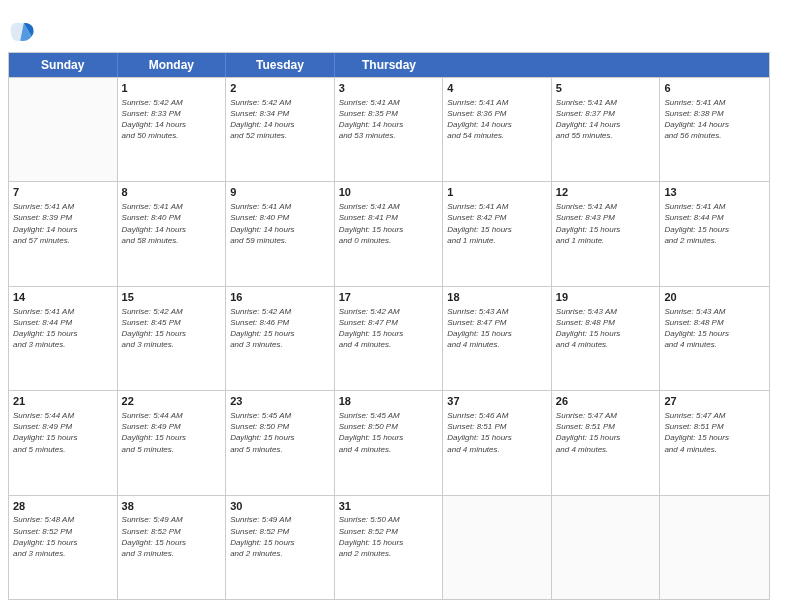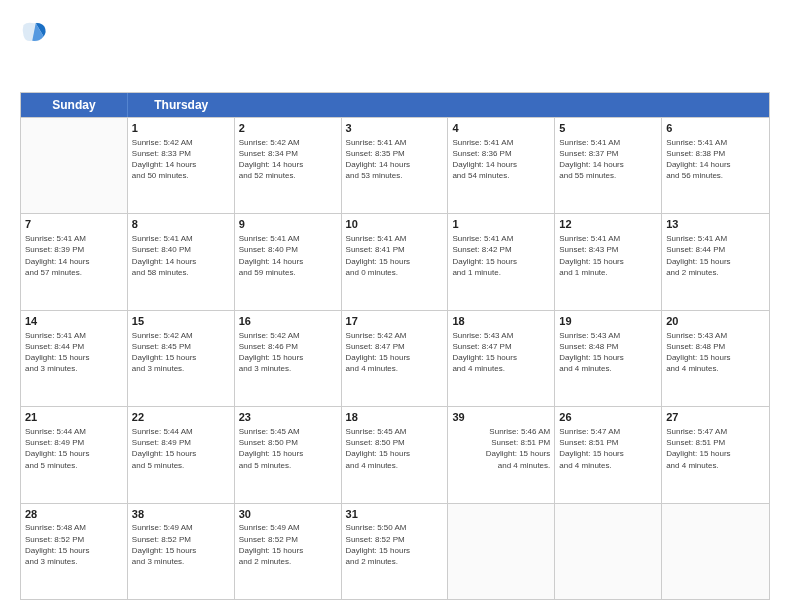--- a/index.html
+++ b/index.html
@@ -6,24 +6,23 @@
     body {
       width: 792px;
       height: 612px;
       font-family: Arial, sans-serif;
       background: #fff;
       overflow: hidden;
     }
     .page {
       width: 792px;
       height: 612px;
-      padding: 18px 22px 12px 20px;
+      padding: 18px 22px 12px 8px;
       display: flex;
       flex-direction: column;
-      gap: 40px;
     }
     .header {
       display: flex;
       justify-content: space-between;
       align-items: flex-start;
       margin-bottom: 6px;
     }
     .logo {
       display: flex;
       align-items: center;
@@ -102,20 +101,21 @@
       font-size: 11px;
       font-weight: bold;
       color: #222;
       margin-bottom: 1px;
       display: block;
     }
     .cell-info {
       font-size: 8px;
       color: #444;
       line-height: 1.4;
+      font-style: italic;
     }
   </style>
 </head>
 <body>
 
 <div class="page">
   <div class="header">
     <div class="logo">
       <svg class="logo-icon" viewBox="0 0 32 32">
         <rect x="0" y="0" width="32" height="32" fill="white"></rect>
@@ -130,20 +130,22 @@
     </div>
     <div class="title-area">
       <div class="month-title"></div>
       <div class="subtitle"></div>
     </div>
   </div>
 
   <div class="calendar">
     <div class="cal-header" id="cal-header">
         <div class="cal-header-cell">Sunday</div>
+        <div class="cal-header-cell">Monday</div>
+        <div class="cal-header-cell">Tuesday</div>
         <div class="cal-header-cell">Thursday</div>
       </div>
     <div class="cal-body" id="cal-body">
         <div class="cal-row">
           <div class="cal-cell empty"></div>
           <div class="cal-cell">
             <span class="cell-date">1</span>
             <div class="cell-info" style="white-space: pre-line;">Sunrise: 5:42 AM
 Sunset: 8:33 PM
 Daylight: 14 hours
@@ -310,22 +312,22 @@
 and 5 minutes.</div>
           </div>
           <div class="cal-cell">
             <span class="cell-date">18</span>
             <div class="cell-info" style="white-space: pre-line;">Sunrise: 5:45 AM
 Sunset: 8:50 PM
 Daylight: 15 hours
 and 4 minutes.</div>
           </div>
           <div class="cal-cell">
-            <span class="cell-date">39</span>
-            <div class="cell-info" style="white-space: pre-line; text-align: right;">Sunrise: 5:46 AM
+            <span class="cell-date">37</span>
+            <div class="cell-info" style="white-space: pre-line;">Sunrise: 5:46 AM
 Sunset: 8:51 PM
 Daylight: 15 hours
 and 4 minutes.</div>
           </div>
           <div class="cal-cell">
             <span class="cell-date">26</span>
             <div class="cell-info" style="white-space: pre-line;">Sunrise: 5:47 AM
 Sunset: 8:51 PM
 Daylight: 15 hours
 and 4 minutes.</div>

